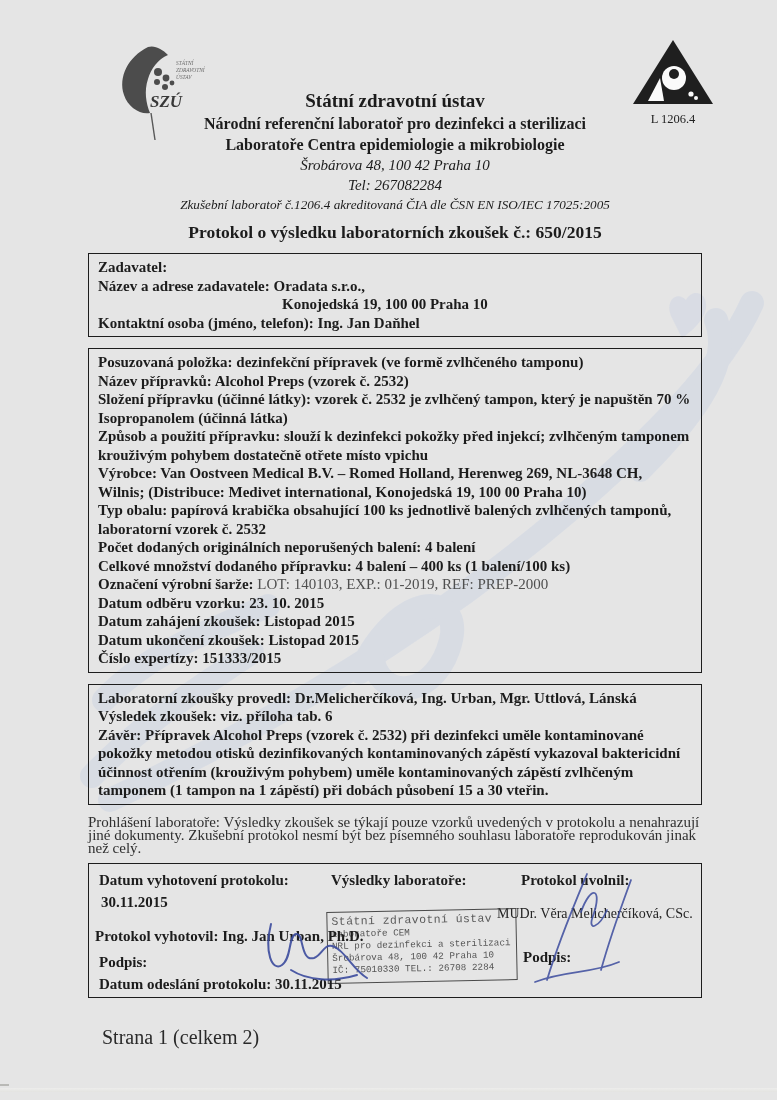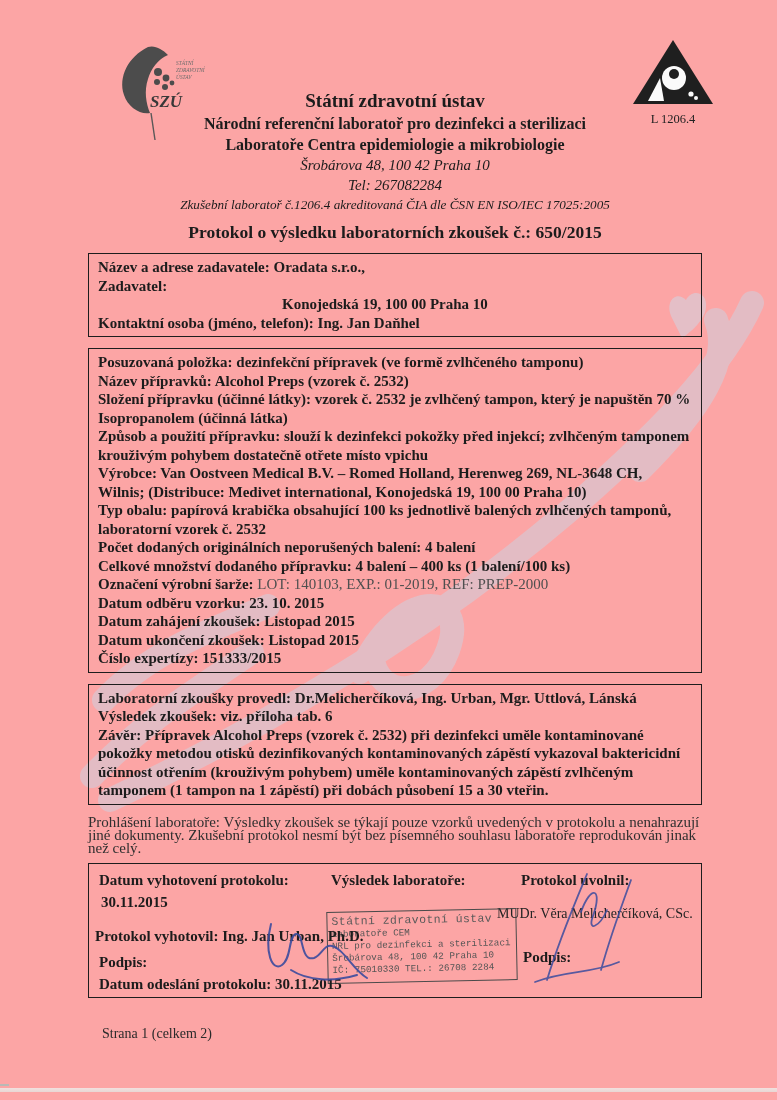--- a/index.html
+++ b/index.html
@@ -1,17 +1,17 @@
 <!DOCTYPE html>
 <html><head>
 <meta charset="utf-8">
 <style>
   html,body{margin:0;padding:0;background:#ffffff;}
   .page{
-    position:relative;width:777px;height:1100px;background:#fca5a5;
+    position:relative;width:777px;height:1100px;background:#e5e5e5;
     font-family:"Liberation Serif", serif;color:#1c1c1c;overflow:hidden;
   }
   .wm{position:absolute;left:0;top:0;z-index:0;pointer-events:none;}
   .content{position:relative;z-index:2;margin-left:88px;width:614px;}
   .logo-left{position:absolute;left:110px;top:44px;z-index:2;}
   .logo-right{position:absolute;left:628px;top:38px;z-index:2;text-align:center;width:90px;}
   .logo-right .mark-label{font-size:12.5px;color:#222;margin-top:0;}
   .hdr{padding-top:88px;text-align:center;}
   .hdr .inst{font-size:19px;font-weight:bold;line-height:25px;}
   .hdr .dept{font-size:16px;font-weight:bold;line-height:21px;}
@@ -31,21 +31,21 @@
   .stamp{
     position:absolute;left:238px;top:46px;width:190px;height:72px;
     border:1.5px solid #4a4a4a;transform:rotate(-1.2deg);
     font-family:"Liberation Mono", monospace;color:#555;padding:2px 4px;
     box-sizing:border-box;z-index:1;
   }
   .stamp .s1{font-size:11.5px;letter-spacing:.4px;line-height:14px;color:#5a5a5a;white-space:nowrap;}
   .stamp .s{font-size:9.3px;line-height:12px;white-space:nowrap;}
   .rel-name{font-size:14px;font-weight:normal;color:#242424;}
   .sig{position:absolute;z-index:3;pointer-events:none;}
-  .footer{margin:28px 0 0 14px;font-size:14px;color:#2a2a2a;}
+  .footer{margin:28px 0 0 14px;font-size:20px;color:#2a2a2a;}
   .scanline{position:absolute;left:0;top:1088px;width:777px;height:4px;
     background:linear-gradient(to bottom,#efefed,#e3e3e0);opacity:.8;z-index:4;}
   .scandash{position:absolute;left:0;top:1084px;width:9px;height:2px;background:#b9b9b6;z-index:4;}
 </style>
 </head>
 <body>
 
 <div class="page">
 
   <svg class="wm" width="777" height="1100" viewBox="0 0 777 1100">
@@ -92,22 +92,22 @@
       <div class="dept">Národní referenční laboratoř pro dezinfekci a sterilizaci</div>
       <div class="dept">Laboratoře Centra epidemiologie a mikrobiologie</div>
       <div class="it">Šrobárova 48, 100 42 Praha 10</div>
       <div class="it">Tel: 267082284</div>
       <div class="accr">Zkušební laboratoř č.1206.4 akreditovaná ČIA dle ČSN EN ISO/IEC 17025:2005</div>
     </div>
 
     <div class="title">Protokol o výsledku laboratorních zkoušek č.: 650/2015</div>
 
     <div class="box box1">
+      <div class="ln b">Zadavatel:</div>
       <div class="ln b">Název a adrese zadavatele: Oradata s.r.o.,</div>
-      <div class="ln b">Zadavatel:</div>
       <div class="ln b indent">Konojedská 19, 100 00 Praha 10</div>
       <div class="ln b">Kontaktní osoba (jméno, telefon): Ing. Jan Daňhel</div>
     </div>
 
     <div class="box">
       <div class="ln"><span class="b">Posuzovaná položka: dezinfekční přípravek (ve formě zvlhčeného tamponu)</span><span class="v"></span></div>
       <div class="ln"><span class="b">Název přípravků: Alcohol Preps (vzorek č. 2532)</span><span class="v"></span></div>
       <div class="ln"><span class="b">Složení přípravku (účinné látky): vzorek č. 2532 je zvlhčený tampon, který je napuštěn 70 % Isopropanolem (účinná látka)</span><span class="v"></span></div>
       <div class="ln"><span class="b">Způsob a použití přípravku: slouží k dezinfekci pokožky před injekcí; zvlhčeným tamponem krouživým pohybem dostatečně otřete místo vpichu</span><span class="v"></span></div>
       <div class="ln"><span class="b">Výrobce: Van Oostveen Medical B.V. – Romed Holland, Herenweg 269, NL-3648 CH, Wilnis; (Distribuce: Medivet international, Konojedská 19, 100 00 Praha 10)</span><span class="v"></span></div>
@@ -124,21 +124,21 @@
     <div class="box">
       <div class="ln b">Laboratorní zkoušky provedl: Dr.Melicherčíková, Ing. Urban, Mgr. Uttlová, Lánská</div>
       <div class="ln b">Výsledek zkoušek: viz. příloha tab. 6</div>
       <div class="ln b">Závěr:  Přípravek Alcohol Preps (vzorek č. 2532) při dezinfekci uměle kontaminované pokožky metodou otisků dezinfikovaných kontaminovaných zápěstí vykazoval baktericidní účinnost otřením (krouživým pohybem) uměle kontaminovaných zápěstí zvlhčeným tamponem (1 tampon na 1 zápěstí) při dobách působení 15 a 30 vteřin.</div>
     </div>
 
     <div class="disclaimer">Prohlášení laboratoře: Výsledky zkoušek se týkají pouze vzorků uvedených v protokolu a nenahrazují jiné dokumenty. Zkušební protokol nesmí být bez písemného souhlasu laboratoře reprodukován jinak než celý.</div>
 
     <div class="box signoff">
       <div class="abs so-h" style="left:10px;top:8px;">Datum vyhotovení protokolu:</div>
-      <div class="abs so-h" style="left:242px;top:8px;">Výsledek laboratoře:</div>
+      <div class="abs so-h" style="left:242px;top:8px;">Výsledky laboratoře:</div>
       <div class="abs so-h" style="left:432px;top:8px;">Protokol uvolnil:</div>
       <div class="abs so-h" style="left:12px;top:30px;">30.11.2015</div>
       <div class="abs rel-name" style="left:408px;top:42px;">MUDr. Věra Melicherčíková, CSc.</div>
       <div class="abs so-h" style="left:6px;top:64px;z-index:2;">Protokol vyhotovil: Ing. Jan Urban, Ph.D.</div>
       <div class="abs so-h" style="left:10px;top:90px;">Podpis:</div>
       <div class="abs so-h" style="left:434px;top:85px;">Podpis:</div>
       <div class="abs so-h" style="left:10px;top:112px;z-index:2;">Datum odeslání protokolu: 30.11.2015</div>
 
       <div class="stamp">
         <div class="s1">Státní zdravotní ústav</div>

